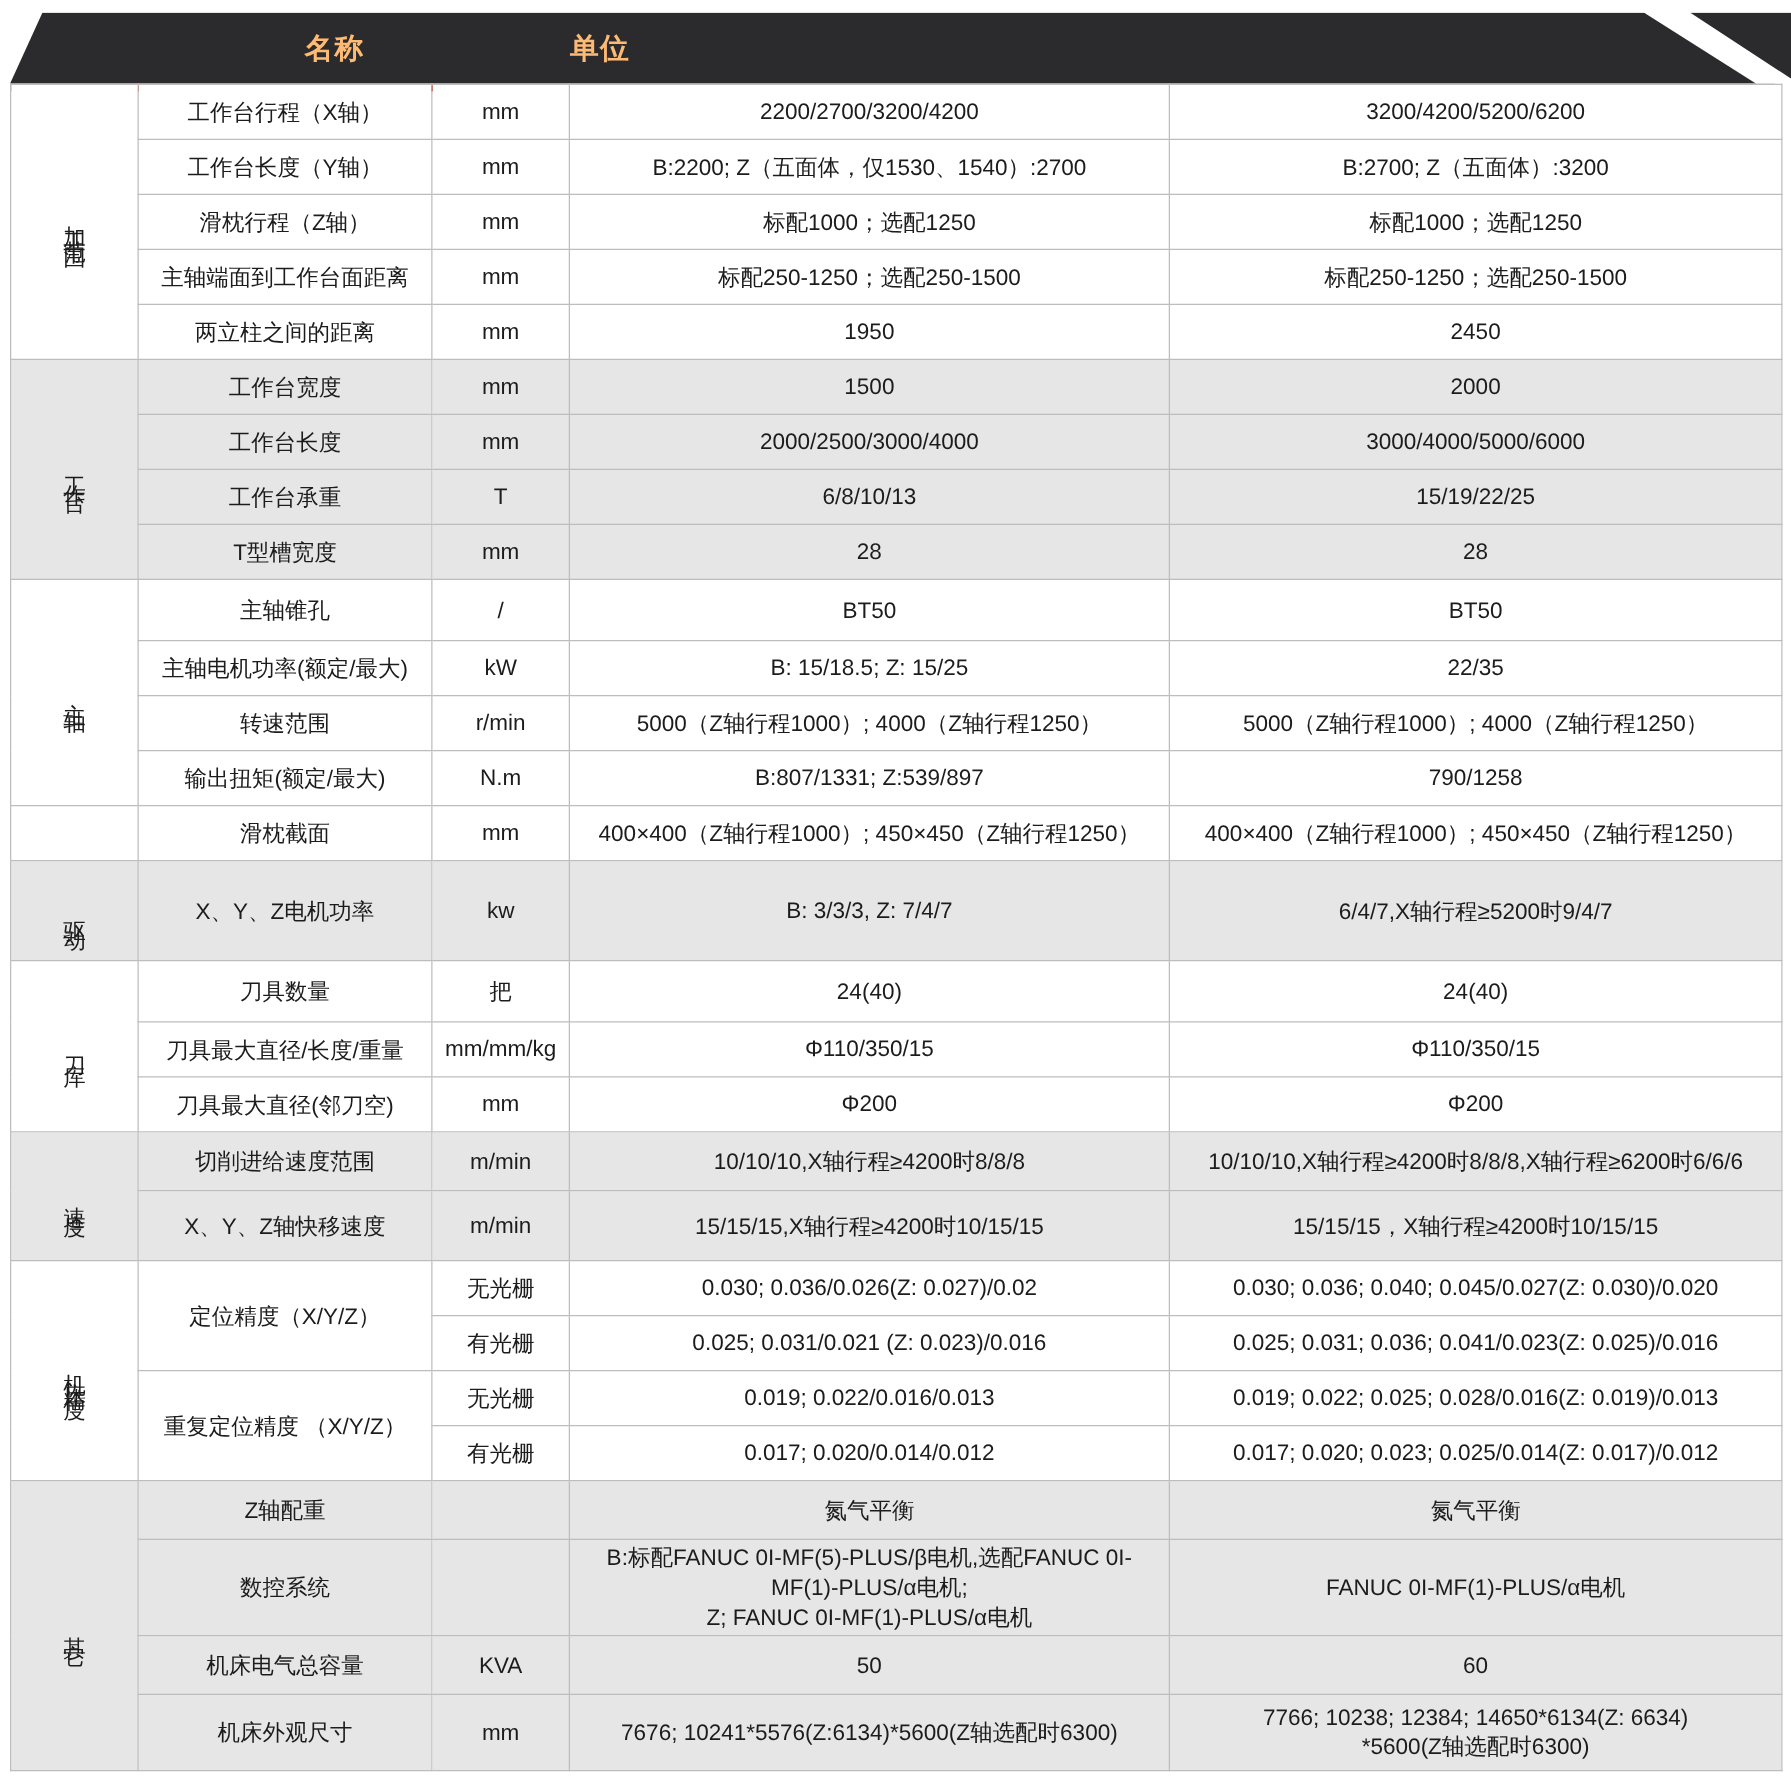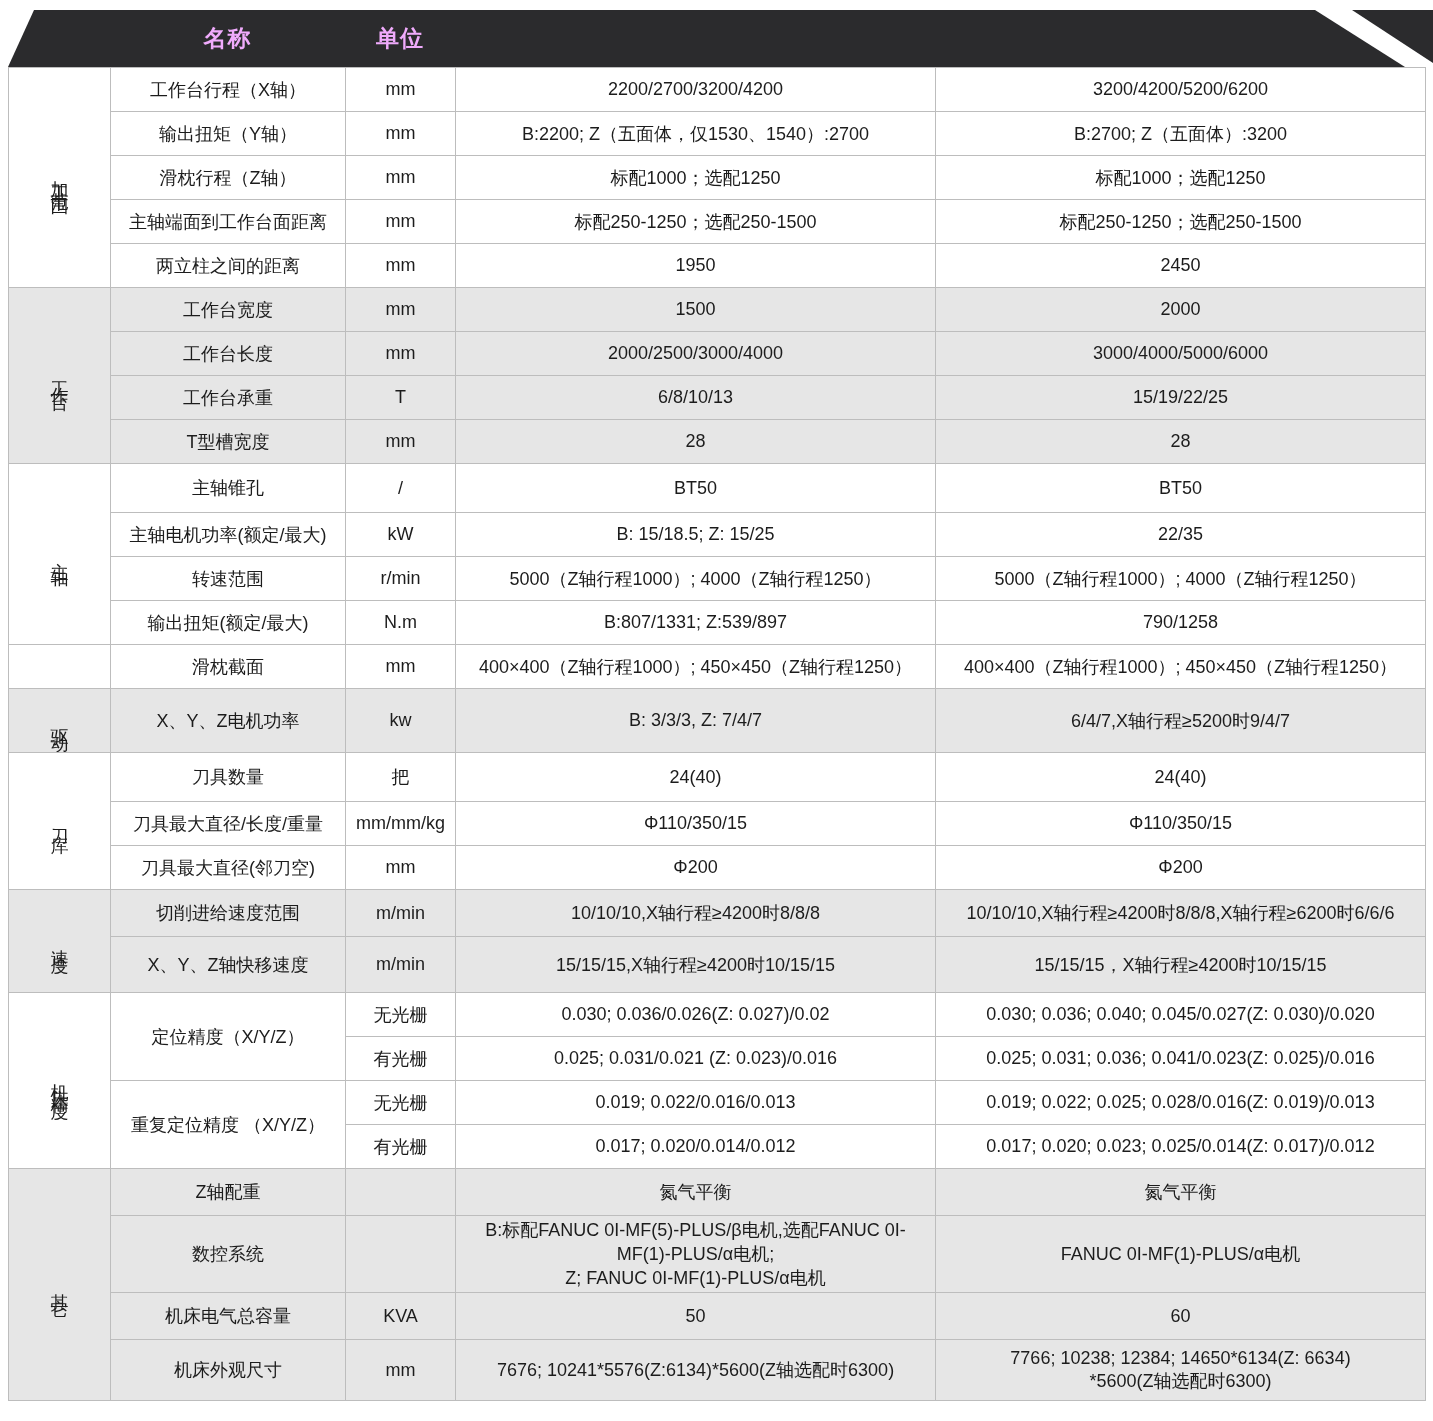--- a/index.html
+++ b/index.html
@@ -1,20 +1,20 @@
 <!DOCTYPE html>
 <html><head>
 <meta charset="utf-8">
 <style>
   html,body{margin:0;padding:0;background:#ffffff;}
   body{width:1433px;height:1421px;position:relative;font-family:"Liberation Sans",sans-serif;color:#1c1c1c;}
   
   .banner{position:absolute;left:8px;top:10px;width:1417px;height:57px;background:#2b2b2d;
           clip-path:polygon(26px 0,1307px 0,1397px 100%,0 100%);
-          display:flex;align-items:center;color:#f0abfc;}
+          display:flex;align-items:center;color:#fdba74;gap:40px;}
   .banner .sp{width:102px;flex:none;}
   .banner .hc{flex:none;text-align:center;font-weight:bold;font-size:23px;letter-spacing:1px;}
   .hc.c-name{width:235px;}
   .hc.c-unit{width:110px;}
   .hc.c-m1{width:480px;}
   .hc.c-m2{width:490px;}
   .corner{position:absolute;top:10px;left:1352px;width:81px;height:53px;background:#2b2b2d;
           clip-path:polygon(0 0,100% 0,100% 100%);}
   .redline{position:absolute;left:8px;top:67px;width:1412px;height:6px;
            background:linear-gradient(180deg,#f27753 0%,#dd3a1a 45%,#c22d0f 100%);}
@@ -24,21 +24,21 @@
                 font-size:18px;font-weight:500;white-space:pre-line;overflow:hidden;}
   tbody.sw td{background:#ffffff;}
   tbody.sg td{background:#e6e6e6;text-align:center;}
   td.cat{writing-mode:vertical-rl;text-orientation:upright;font-weight:bold;font-size:25px;
          letter-spacing:6px;padding:0;}
   td.nm{text-align:left;padding-left:16px;font-weight:600;font-size:19px;}
   td.u{font-size:19px;font-weight:600;}
   td.u-sm{font-size:16px;font-weight:600;padding:2px 0;}
   td.v-sm{font-size:16px;}
   tr.r44{height:44px;} tr.r47{height:47px;} tr.r49{height:49px;margin-top:45px;} tr.r56{height:56px;}
-  tr.r61{height:61px;padding-left:10px;} tr.r66{height:66px;} tr.r68{height:64px;margin-left:40px;}
+  tr.r61{height:61px;padding-left:10px;} tr.r66{height:66px;} tr.r68{height:80px;margin-left:40px;}
 </style>
 </head>
 <body>
 
 <div class="banner">
   <div class="sp"></div>
   <div class="hc c-name">名称</div>
   <div class="hc c-unit">单位</div>
 </div>
 <div class="corner"></div>
@@ -55,21 +55,21 @@
 
 <tbody class="sw">
   <tr class="r44">
     <td class="cat" rowspan="5">加工范围</td>
     <td class="nm">工作台行程（X轴）</td>
     <td class="u">mm</td>
     <td class="v">2200/2700/3200/4200</td>
     <td class="v">3200/4200/5200/6200</td>
   </tr>
   <tr class="r44">
-    <td class="nm">输出扭矩（Y轴）</td>
+    <td class="nm">工作台长度（Y轴）</td>
     <td class="u">mm</td>
     <td class="v">B:2200; Z（五面体，仅1530、1540）:2700</td>
     <td class="v">B:2700; Z（五面体）:3200</td>
   </tr>
   <tr class="r44">
     <td class="nm">滑枕行程（Z轴）</td>
     <td class="u">mm</td>
     <td class="v">标配1000；选配1250</td>
     <td class="v">标配1000；选配1250</td>
   </tr>

